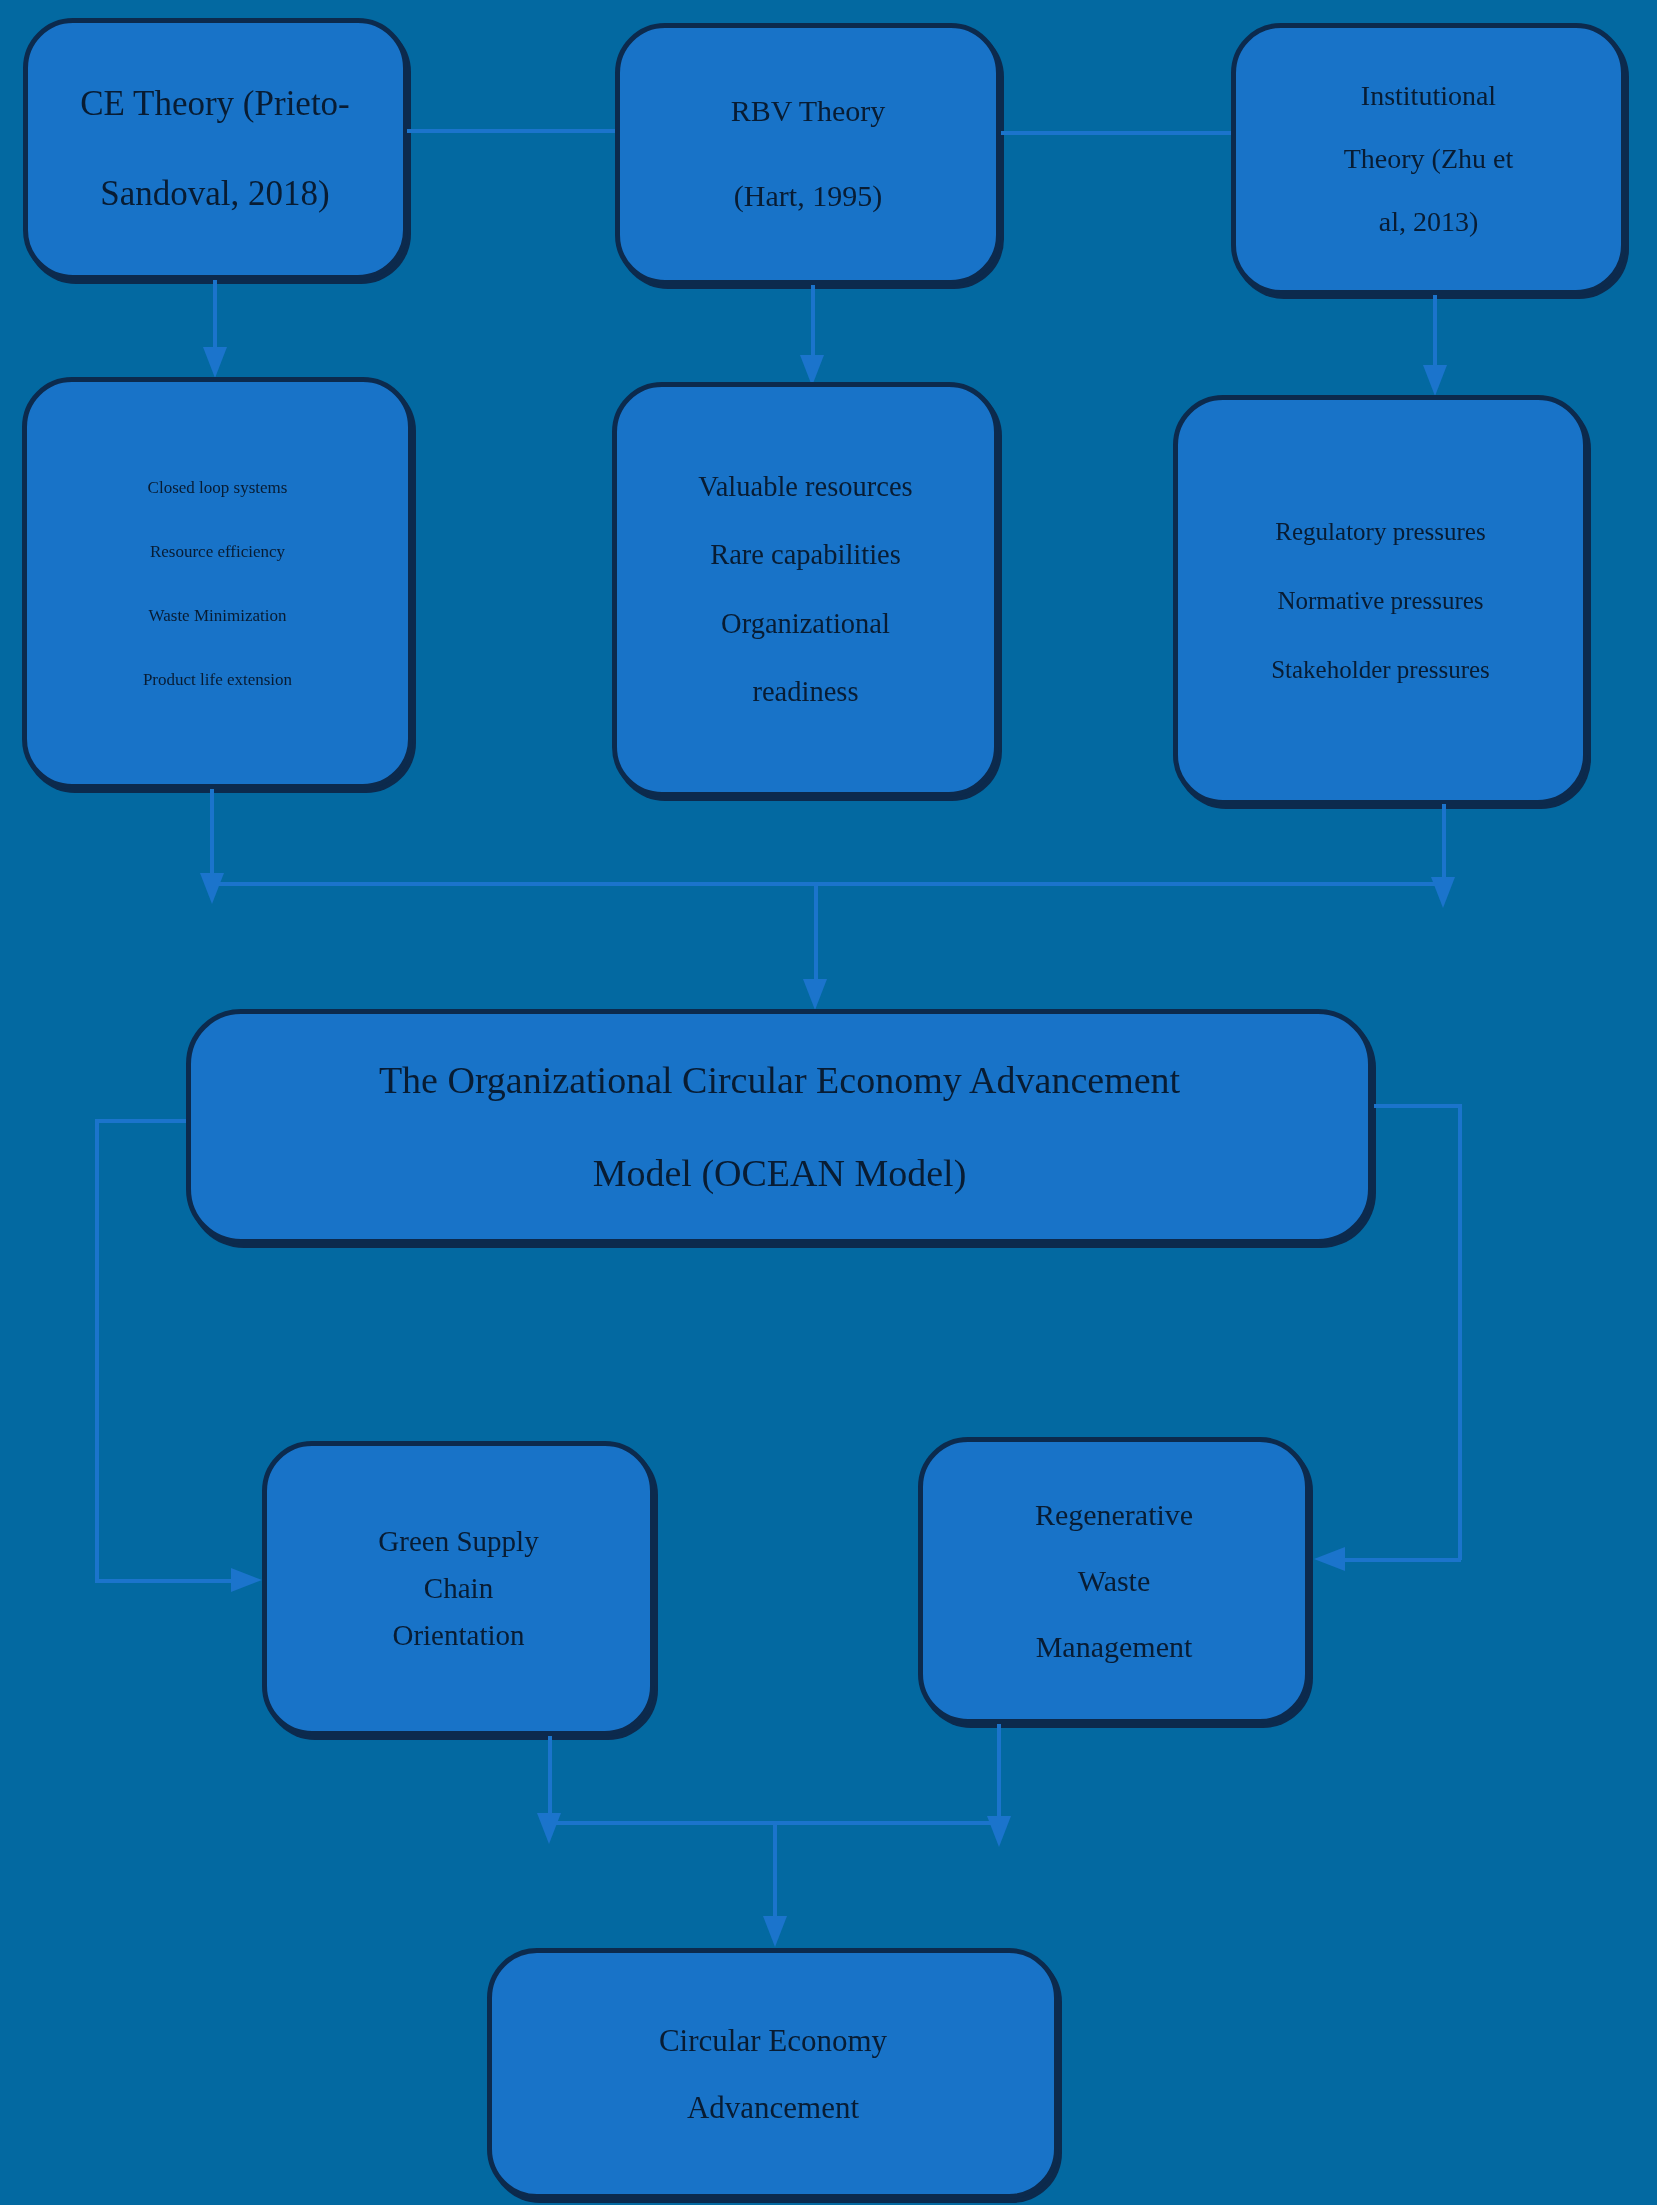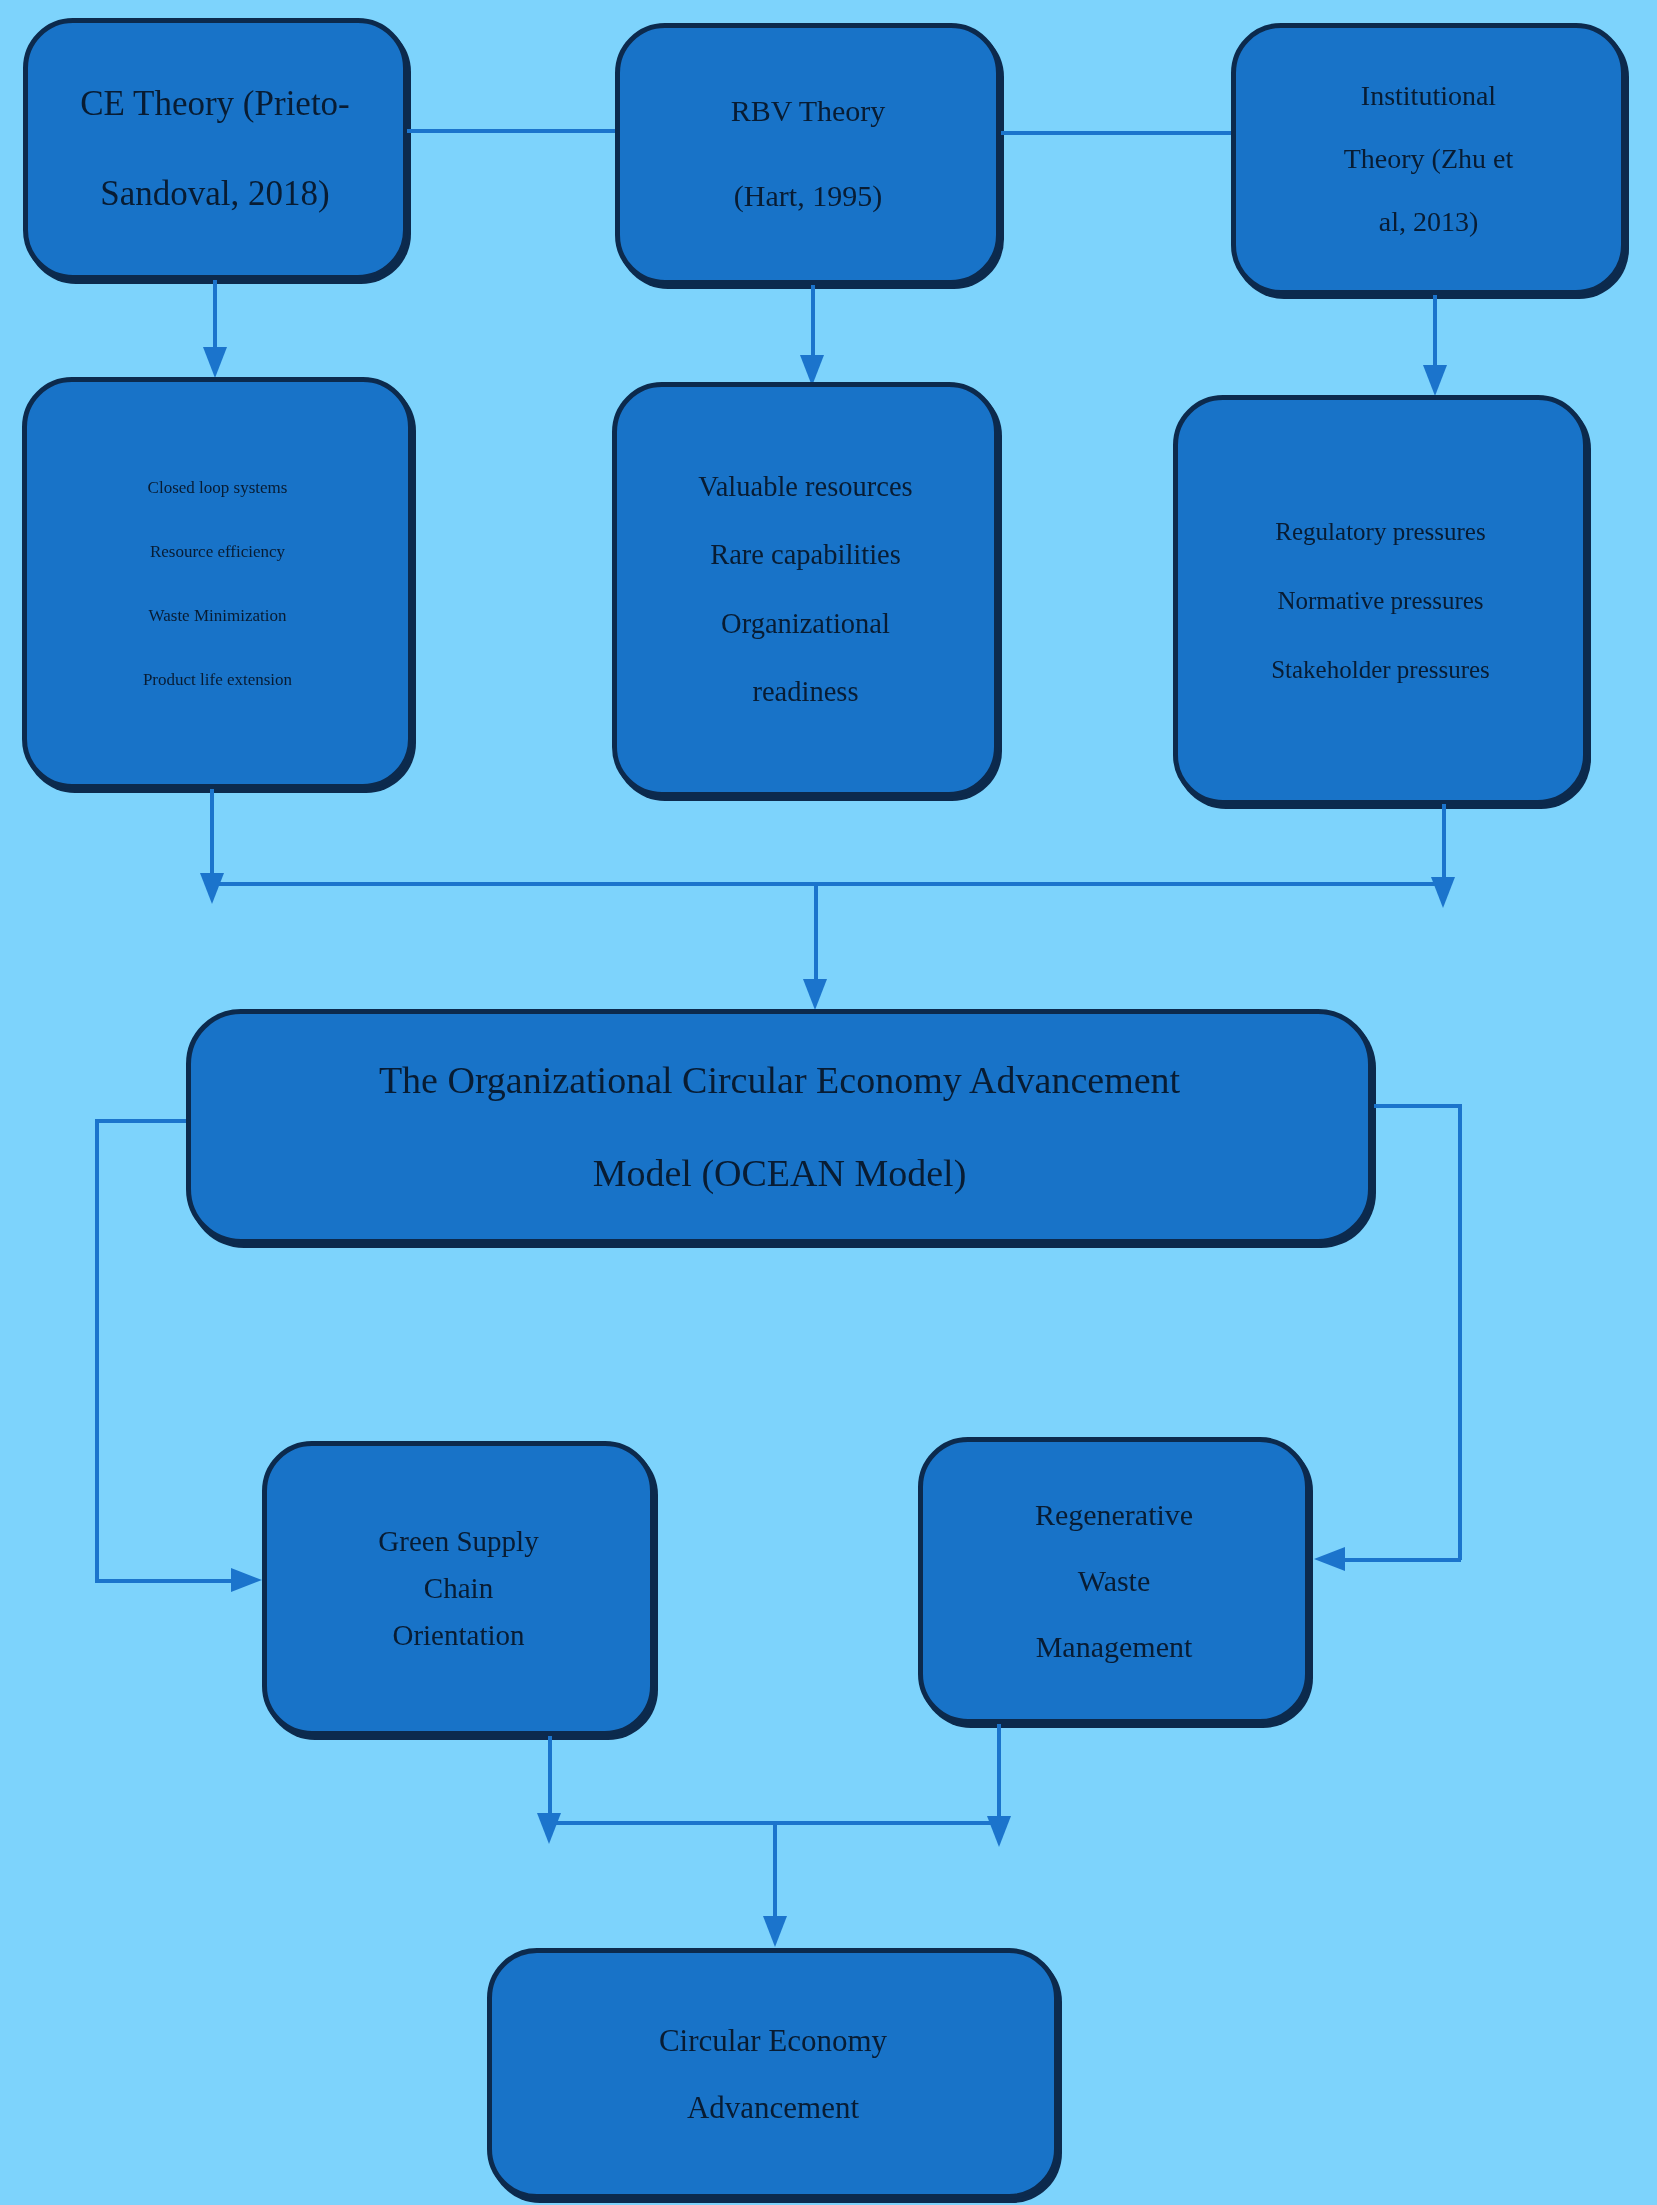--- a/index.html
+++ b/index.html
@@ -1,20 +1,20 @@
 <!DOCTYPE html>
 <html style="--fill: #1873C8; --stroke: #0C2A4D; --conn: #1B74CC; --text: #081C33;font-size:8px"><head>
 <meta charset="utf-8">
 <style>
   html,body{margin:0;padding:0;background:#ffffff;}
   #canvas{
     position:relative;
     width:1657px;
     height:2205px;
-    background:#7dd3fc;
+    background:#0369a1;
     font-family:"Liberation Serif","DejaVu Serif",serif;
     overflow:hidden;
   }
   .box{
     position:absolute;
     background:var(--fill,#1873C8);
     border:5px solid var(--stroke,#0C2A4D);
     border-radius:50px;
     box-shadow:3px 4px 0 0 var(--stroke,#0C2A4D);
     display:flex;

